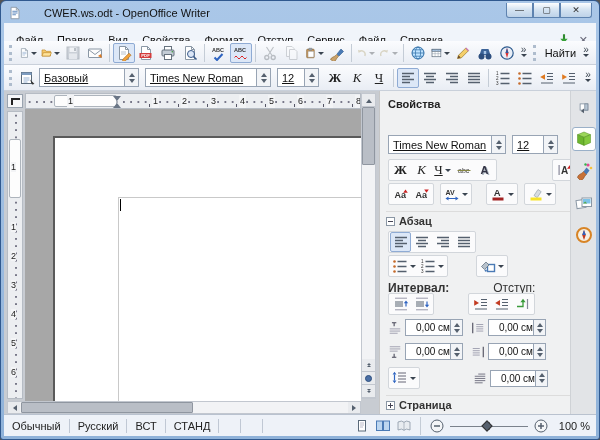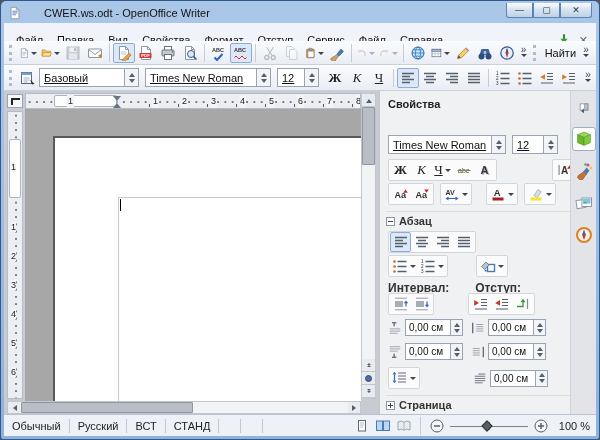--- a/index.html
+++ b/index.html
@@ -99,21 +99,21 @@
   .tog{width:9px;height:9px;border:1px solid #8a96a4;background:#fff;position:relative;flex:0 0 auto;}
   .tog::before{content:"";position:absolute;left:1px;right:1px;top:3px;height:1px;background:#445;}
   .tog.plus::after{content:"";position:absolute;top:1px;bottom:1px;left:3px;width:1px;background:#445;}
   .more{width:14px;height:11px;border:1px solid #9ab0c8;background:#fff;margin-left:auto;position:relative;flex:0 0 auto;}
   .more::after{content:"";position:absolute;left:2px;right:2px;top:2px;height:2px;background:#7d9cc0;}
   .sbtn2{height:20px;min-width:21px;display:flex;align-items:center;justify-content:center;border:1px solid transparent;border-radius:2px;padding:0 1px;background:transparent;}
   .sbtn2.pressed{background:#dce7f7;border-color:#8fabd4;}
   .grp{display:inline-flex;align-items:center;border:1px solid #d2d6db;background:#fbfbfc;border-radius:2px;padding:0 1px;}
   .row{position:absolute;left:8px;right:8px;display:flex;align-items:center;}
   .fld{display:flex;align-items:center;width:58px;height:17px;border:1px solid #98a4b4;background:#fff;font-size:10px;color:#111;}
-  .fld .val{flex:1;padding-left:3px;white-space:nowrap;}
+  .fld .val{flex:1;padding-left:3px;white-space:nowrap;text-align:right;}
   .fld .spin{width:12px;}
   .lbl{font-size:12px;color:#333;}
   .tabbar{position:absolute;left:190px;right:0;top:0;bottom:0;background:#e2e4e7;border-left:1px solid #cfd2d6;display:flex;flex-direction:column;align-items:center;padding-top:4px;gap:8px;}
   .tab{width:24px;height:24px;display:flex;align-items:center;justify-content:center;border:1px solid transparent;border-radius:3px;}
   .tab.active{background:#fff;border-color:#9ab0c8;}
   .ic18{width:18px;height:18px;}
   
   .statusbar{position:absolute;left:0;right:0;bottom:0;height:22px;background:#eef2f8;border-top:1px solid #b9c2cf;
     display:flex;align-items:center;font-size:11px;color:#222;}
   .cell{padding:0 8px;border-right:1px solid #c0c8d4;height:14px;display:flex;align-items:center;white-space:nowrap;}
@@ -885,21 +885,21 @@
               <div class="sbtn2">
                   <svg class="ic">
                     <use href="#i-fill"></use>
                   </svg>
                   <span class="dd"></span>
                 </div>
             </div>
           </div>
           <div class="row" style="top:190px">
             <span class="lbl" style="font-weight:bold">Интервал:</span>
-            <span class="lbl" style="font-weight:bold;margin-left:26px">Отступ:</span>
+            <span class="lbl" style="font-weight:normal;margin-left:44px">Отступ:</span>
           </div>
           <div class="row" style="top:202px">
             <div class="grp">
               <div class="sbtn2">
                   <svg class="ic">
                     <use href="#i-spinc"></use>
                   </svg>
                 </div>
               <div class="sbtn2">
                   <svg class="ic">

